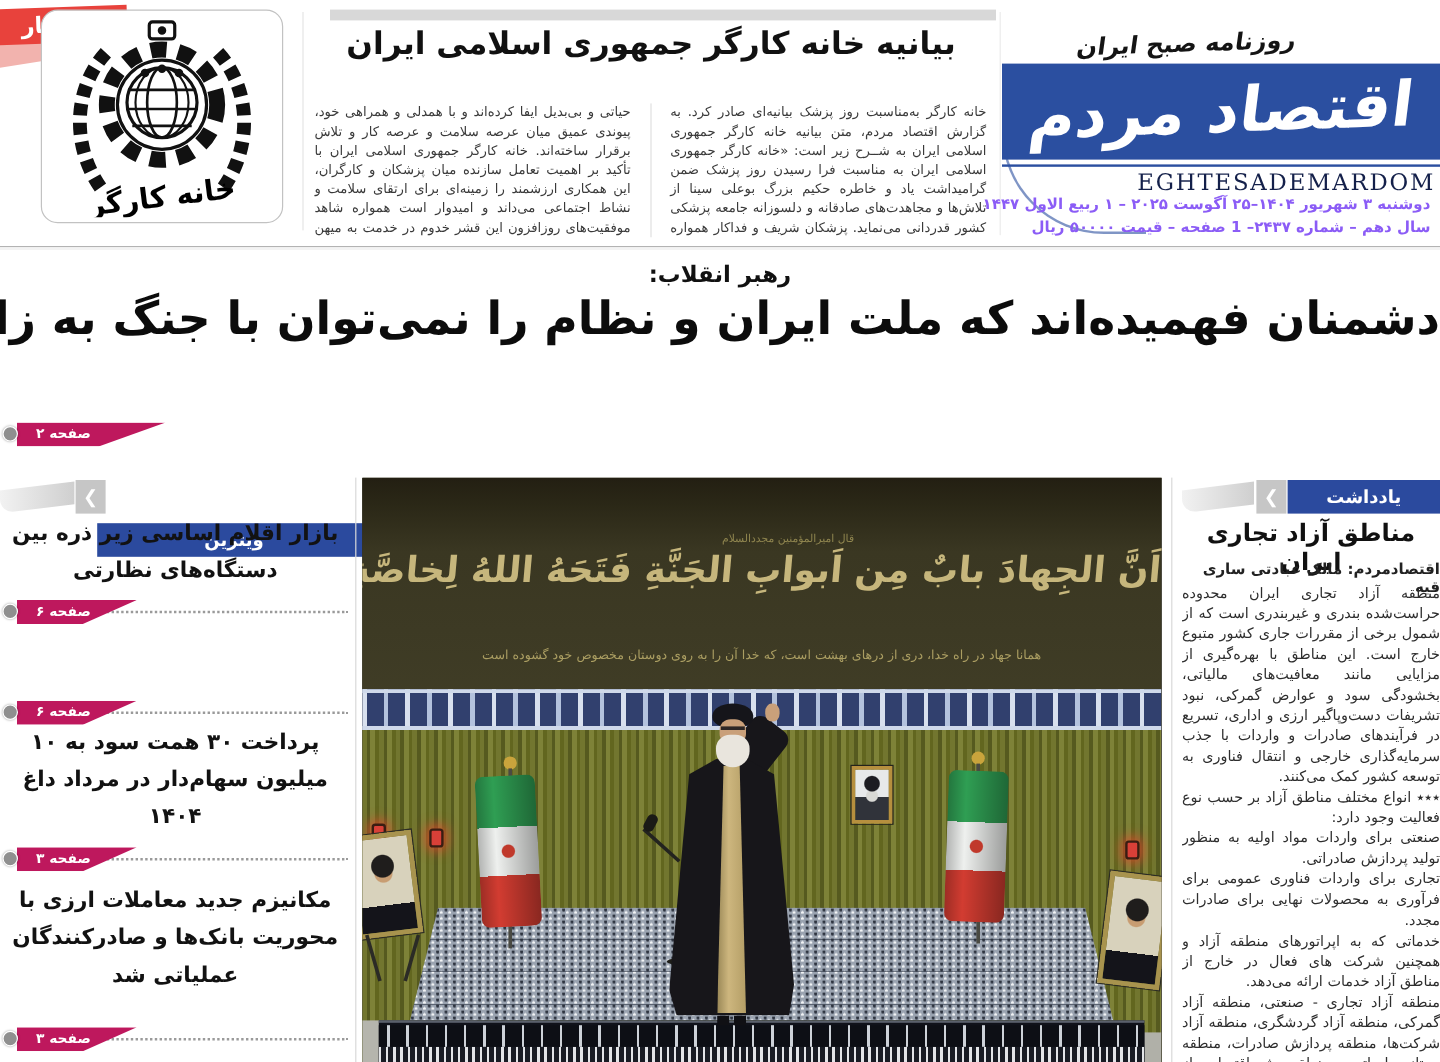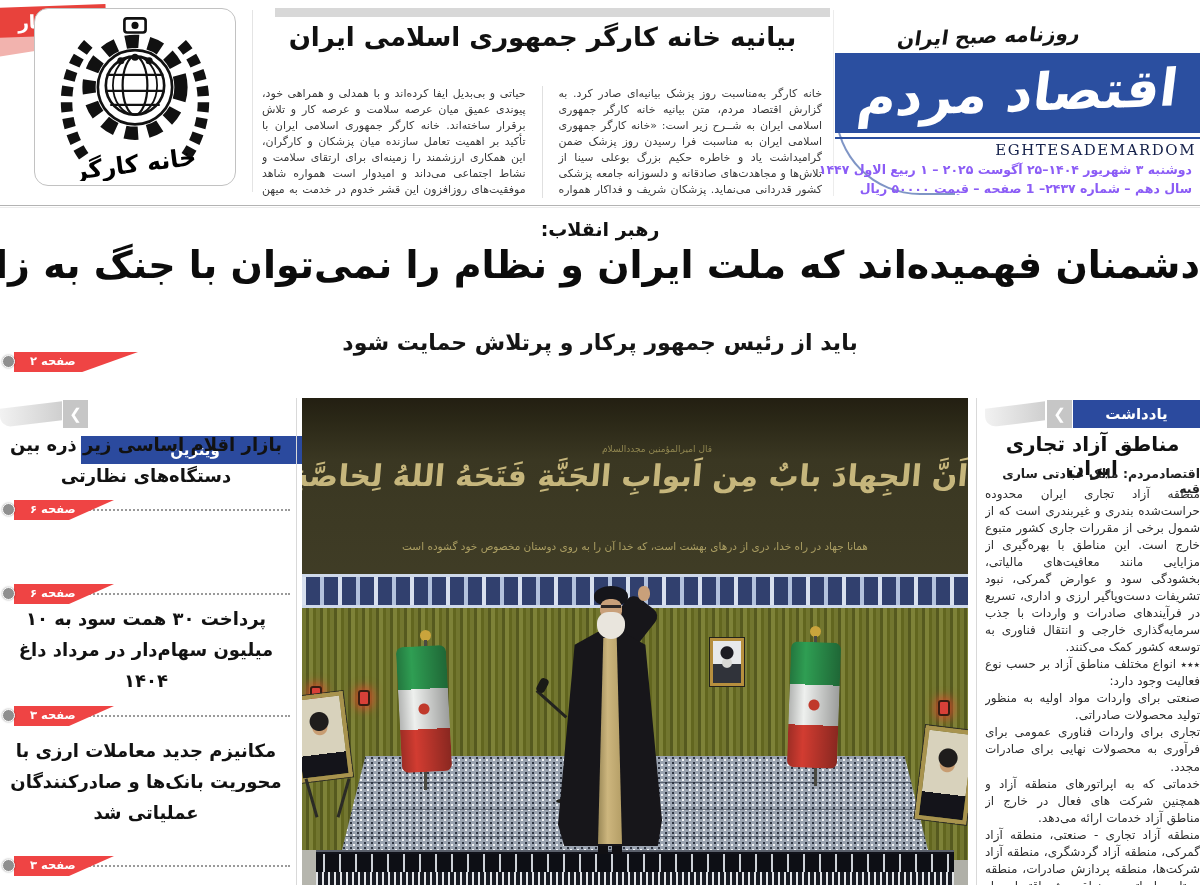--- a/index.html
+++ b/index.html
@@ -32,37 +32,37 @@
   .vrule { width:1px; background:#e0e0e0; }
 
   
   .mast-tagline { right:120px; top:24px; font-size:20px; font-weight:bold; color:#141414;
     transform:skewX(-10deg) rotate(-2deg); }
   .mast-band { left:835px; top:53px; width:365px; height:80px; background:#2b4fa0;
     display:flex; align-items:center; justify-content:center; overflow:hidden; }
   .mast-title { color:#fff; font-size:52px; font-weight:bold; letter-spacing:-2px;
     transform:skewX(-9deg) rotate(-2deg); white-space:nowrap; }
   .mast-rule { left:835px; top:137px; width:365px; height:2px; background:#2b4fa0; }
-  .mast-latin { right:4px; top:141px; font-family:"DejaVu Serif", serif; font-size:15px;
+  .mast-latin { right:4px; top:141px; font-family:"DejaVu Serif", serif; font-size:19px;
     letter-spacing:1.5px; color:#14204a; direction:ltr; }
   .mast-date { right:8px; top:160px; font-size:12.5px; font-weight:bold; color:#8b5cf6; line-height:1.55; text-align:right; }
   .mast-curve { left:835px; top:110px; width:120px; height:85px; border:0; border-left:2px solid #2b4fa0;
     border-bottom:2px solid #2b4fa0; border-radius:0 0 0 90px; opacity:.6; }
 
   .header-rule { left:0; top:205px; width:1200px; height:1px; background:#b3b3b3;
     box-shadow:0 2px 0 #ececec; }
 
   
   .lead-kicker { left:0; top:218px; width:1200px; text-align:center; font-size:19px; font-weight:bold; color:#111; }
   .lead-headline { left:0; top:244px; width:1200px; text-align:center; font-size:38px; font-weight:bold;
     letter-spacing:-1px; color:#0c0c0c; line-height:1.15; white-space:nowrap; }
   .lead-subhead { left:0; top:330px; width:1200px; text-align:center; font-size:22px; font-weight:bold; color:#151515; }
 
   
-  .tag { height:20px; background:#ef4444; clip-path:polygon(0 0,100% 0,55% 100%,0 100%); }
+  .tag { height:20px; background:#be185d; clip-path:polygon(0 0,100% 0,55% 100%,0 100%); }
   .tag span { position:absolute; left:16px; top:2px; color:#fff; font-size:11.5px; font-weight:bold; white-space:nowrap; }
   .tag-badge { width:13px; height:13px; border-radius:50%; background:#8f8f8f; border:1px solid #fff;
     box-shadow:0 0 2px rgba(0,0,0,.4); }
   .dots { border-top:2px dotted #9a9a9a; height:0; }
 
   
   .swoosh { height:19px; background:linear-gradient(90deg,#f2f2f2,#cfcfcf); transform:skewY(-7deg);
     border-radius:0 0 0 12px; }
   .chev { width:25px; height:28px; background:#c6c6c6; color:#fff; font-size:15px; font-weight:bold;
     display:flex; align-items:center; justify-content:center; }
@@ -221,21 +221,20 @@
   <div class="abs mast-curve"></div>
   <div class="abs mast-latin">EGHTESADEMARDOM</div>
   <div class="abs mast-date">
     <div>دوشنبه ۳ شهریور ۱۴۰۴–۲۵ آگوست ۲۰۲۵ – ۱ ربیع الاول ۱۴۴۷</div>
     <div>سال دهم – شماره ۲۴۳۷– 1 صفحه – قیمت ۵۰۰۰۰ ریال</div>
   </div>
   <div class="abs header-rule"></div>
 
   <div class="abs lead-kicker">رهبر انقلاب:</div>
   <div class="abs lead-headline">دشمنان فهمیده‌اند که ملت ایران و نظام را نمی‌توان با جنگ به زانو درآورد</div>
-  <div class="abs lead-subhead">باید از رئیس جمهور پرکار و پرتلاش حمایت شود</div>
   <div class="abs tag" style="left:14px;top:352px;width:124px;">
     <span>صفحه ۲</span>
   </div>
   <div class="abs tag-badge" style="left:2px;top:355px;"></div>
 
   <div class="abs swoosh" style="left:0;top:405px;width:62px;"></div>
   <div class="abs chev" style="left:63px;top:400px;">❯</div>
   <div class="abs secbar" style="left:81px;top:400px;width:228px;margin-top:36px;">
     <span>ویترین</span>
   </div>
@@ -329,20 +328,20 @@
   <div class="abs chev" style="left:1047px;top:400px;">❯</div>
   <div class="abs secbar" style="left:1073px;top:400px;width:127px;">
     <span>یادداشت</span>
   </div>
 
   <div class="abs note-title">مناطق آزاد تجاری ایران</div>
   <div class="abs note-byline">اقتصادمردم: مالک عبادتی ساری قیه</div>
   <div class="abs note-body">
     <p>منطقه آزاد تجاری ایران محدوده حراست‌شده بندری و غیربندری است که از شمول برخی از مقررات جاری کشور متبوع خارج است. این مناطق با بهره‌گیری از مزایایی مانند معافیت‌های مالیاتی، بخشودگی سود و عوارض گمرکی، نبود تشریفات دست‌وپاگیر ارزی و اداری، تسریع در فرآیندهای صادرات و واردات با جذب سرمایه‌گذاری خارجی و انتقال فناوری به توسعه کشور کمک می‌کنند.</p>
     <p>٭٭٭ انواع مختلف مناطق آزاد بر حسب نوع فعالیت وجود دارد:</p>
-    <p>صنعتی برای واردات مواد اولیه به منظور تولید محصولات صادراتی.</p>
+    <p>صنعتی برای واردات مواد اولیه به منظور تولید پردازش صادراتی.</p>
     <p>تجاری برای واردات فناوری عمومی برای فرآوری به محصولات نهایی برای صادرات مجدد.</p>
     <p>خدماتی که به اپراتورهای منطقه آزاد و همچنین شرکت های فعال در خارج از مناطق آزاد خدمات ارائه می‌دهد.</p>
     <p>منطقه آزاد تجاری - صنعتی، منطقه آزاد گمرکی، منطقه آزاد گردشگری، منطقه آزاد شرکت‌ها، منطقه پردازش صادرات، منطقه ممتاز صادراتی و منطقه ویژه اقتصادی از انواع دیگر است.</p>
 
   </div>
 
 </div>
 
 </body></html>

